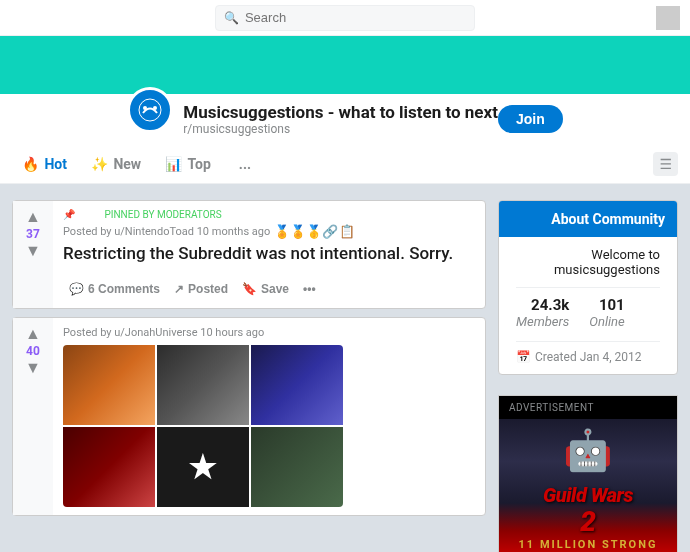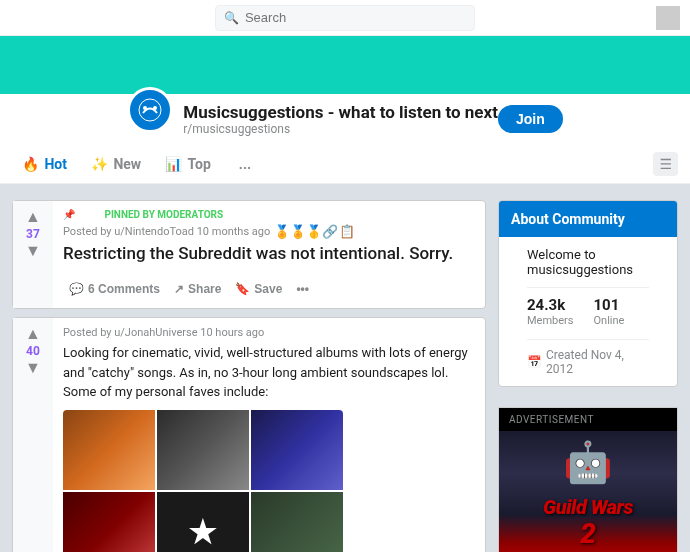--- a/index.html
+++ b/index.html
@@ -37,47 +37,47 @@
     .posts-feed { flex: 1; display: flex; flex-direction: column; gap: 8px; }
 
     
     .post-card { background: white; border: 1px solid #ccc; border-radius: 4px; display: flex; }
     .vote-col { display: flex; flex-direction: column; align-items: center; padding: 8px 6px; background: #f8f9fa; width: 40px; gap: 2px; }
     .vote-btn { background: none; border: none; cursor: pointer; color: #878a8c; font-size: 16px; line-height: 1; }
     .vote-count { font-size: 12px; font-weight: 700; color: #8b5cf6; }
     .post-content { flex: 1; padding: 8px 10px; }
     .post-meta { font-size: 11px; color: #878a8c; margin-bottom: 4px; display: flex; align-items: center; gap: 4px; flex-wrap: wrap; }
     .pinned-badge { color: #46d160; font-size: 10px; display: flex; align-items: center; gap: 2px; }
-    .moderator-tag { font-size: 10px; color: #46d160; font-weight: 700; text-transform: uppercase; padding-left: 25px; }
+    .moderator-tag { font-size: 10px; color: #46d160; font-weight: 400; text-transform: uppercase; padding-left: 25px; }
     .post-title { font-size: 17px; font-weight: 500; color: #1c1c1c; margin-bottom: 15px; }
     .post-body { font-size: 13px; color: #1c1c1c; line-height: 1.5; margin-bottom: 8px; }
     .post-actions { display: flex; align-items: center; gap: 2px; }
     .action-btn { display: flex; align-items: center; gap: 4px; padding: 4px 6px; border-radius: 2px; cursor: pointer; font-size: 12px; font-weight: 700; color: #878a8c; background: none; border: none; }
 
     
     .image-grid { display: grid; grid-template-columns: repeat(3, 1fr); gap: 2px; margin-top: 6px; border-radius: 4px; overflow: hidden; width: 280px; }
     .grid-cell { height: 80px; background: #888; }
     .grid-cell-1 { background: linear-gradient(135deg, #8B4513 0%, #D2691E 50%, #F4A460 100%); }
     .grid-cell-2 { background: linear-gradient(135deg, #2c2c2c 0%, #555 50%, #888 100%); }
     .grid-cell-3 { background: linear-gradient(135deg, #1a1a4e 0%, #3030a0 50%, #6060cc 100%); }
     .grid-cell-4 { background: linear-gradient(135deg, #4a0000 0%, #800000 50%, #cc4444 100%); }
     .grid-cell-5 { background: #1a1a1a; display: flex; align-items: center; justify-content: center; }
     .star-shape { color: white; font-size: 36px; }
     .grid-cell-6 { background: linear-gradient(135deg, #2a3a2a 0%, #4a6a4a 100%); }
 
     
     .sidebar { width: 180px; flex-shrink: 0; }
-    .about-card { background: white; border: 1px solid #ccc; border-radius: 4px; overflow: hidden; }
+    .about-card { background: white; border: 1px solid #ccc; border-radius: 4px; overflow: hidden; text-align: right; }
     .about-header { background: #0079d3; color: white; padding: 10px 12px; font-size: 14px; font-weight: 700; }
-    .about-body { padding: 10px 28px; }
+    .about-body { padding: 10px 17px; }
     .about-welcome { font-size: 13px; color: #1c1c1c; margin-bottom: 10px; }
     .about-stats { display: flex; gap: 20px; margin-bottom: 12px; }
     .stat { display: flex; flex-direction: column; }
     .stat-num { font-size: 15px; font-weight: 700; color: #1c1c1c; }
-    .stat-label { font-size: 11px; color: #878a8c; }
+    .stat-label { font-size: 13px; color: #878a8c; font-style: italic; }
     .about-created { font-size: 12px; color: #878a8c; display: flex; align-items: center; gap: 4px; }
     .about-divider { border: none; border-top: 1px solid #edeff1; margin: 8px 0; }
 
     .ad-card { background: #000000; border: 1px solid #ccc; border-radius: 0; overflow: hidden; margin-top: 20px; }
     .ad-label { font-size: 10px; color: #878a8c; text-transform: uppercase; padding: 6px 10px; letter-spacing: 0.5px; }
     .ad-image { width: 100%; height: 140px; background: linear-gradient(180deg, #1a1a2e 0%, #2d2d4a 30%, #1a1a2e 60%, #8B0000 80%, #cc0000 100%); position: relative; display: flex; flex-direction: column; justify-content: flex-end; align-items: center; padding-bottom: 8px; }
     .ad-robot { position: absolute; top: 8px; left: 50%; transform: translateX(-50%); font-size: 40px; }
     .ad-tagline { color: #d4af37; font-size: 11px; font-weight: 700; letter-spacing: 2px; }
 
     .emojis { display: inline-flex; gap: 2px; font-size: 13px; }
@@ -156,42 +156,41 @@
             <span class="emojis">🏅🏅🥇🔗📋</span>
           </div>
           <div class="post-title">Restricting the Subreddit was not intentional. Sorry.</div>
           <div class="post-actions">
             <button class="action-btn">
               <span>💬</span>
               <span>6 Comments</span>
             </button>
             <button class="action-btn">
               <span>↗</span>
-              <span>Share</span>
+              <span>Posted</span>
             </button>
             <button class="action-btn">
               <span>🔖</span>
               <span>Save</span>
             </button>
             <button class="action-btn">•••</button>
           </div>
         </div>
       </div>
 
       <div class="post-card">
         <div class="vote-col">
           <button class="vote-btn">▲</button>
           <span class="vote-count">40</span>
           <button class="vote-btn">▼</button>
         </div>
         <div class="post-content">
           <div class="post-meta">
             <span>Posted by u/JonahUniverse 10 hours ago</span>
           </div>
-          <div class="post-body">Looking for cinematic, vivid, well-structured albums with lots of energy and "catchy" songs. As in, no 3-hour long ambient soundscapes lol. Some of my personal faves include:</div>
 
           <div class="image-grid">
             <div class="grid-cell grid-cell-1"></div>
             <div class="grid-cell grid-cell-2"></div>
             <div class="grid-cell grid-cell-3"></div>
             <div class="grid-cell grid-cell-4"></div>
             <div class="grid-cell grid-cell-5">
               <span class="star-shape">★</span>
             </div>
             <div class="grid-cell grid-cell-6"></div>
@@ -215,21 +214,21 @@
               <span class="stat-label">Members</span>
             </div>
             <div class="stat">
               <span class="stat-num">101</span>
               <span class="stat-label">Online</span>
             </div>
           </div>
           <hr class="about-divider">
           <div class="about-created">
             <span>📅</span>
-            <span>Created Nov 4, 2012</span>
+            <span>Created Jan 4, 2012</span>
           </div>
         </div>
       </div>
 
       <div class="ad-card">
         <div class="ad-label">ADVERTISEMENT</div>
         <div class="ad-image">
           <span class="ad-robot">🤖</span>
           <div style="color: #cc0000; font-size: 20px; font-weight: 900; font-style: italic; text-shadow: 1px 1px 3px rgba(0,0,0,0.9); letter-spacing: -0.5px; line-height: 1;">Guild Wars</div>
           <div style="color: #cc0000; font-size: 28px; font-weight: 900; font-style: italic; text-shadow: 1px 1px 3px rgba(0,0,0,0.9);">2</div>

